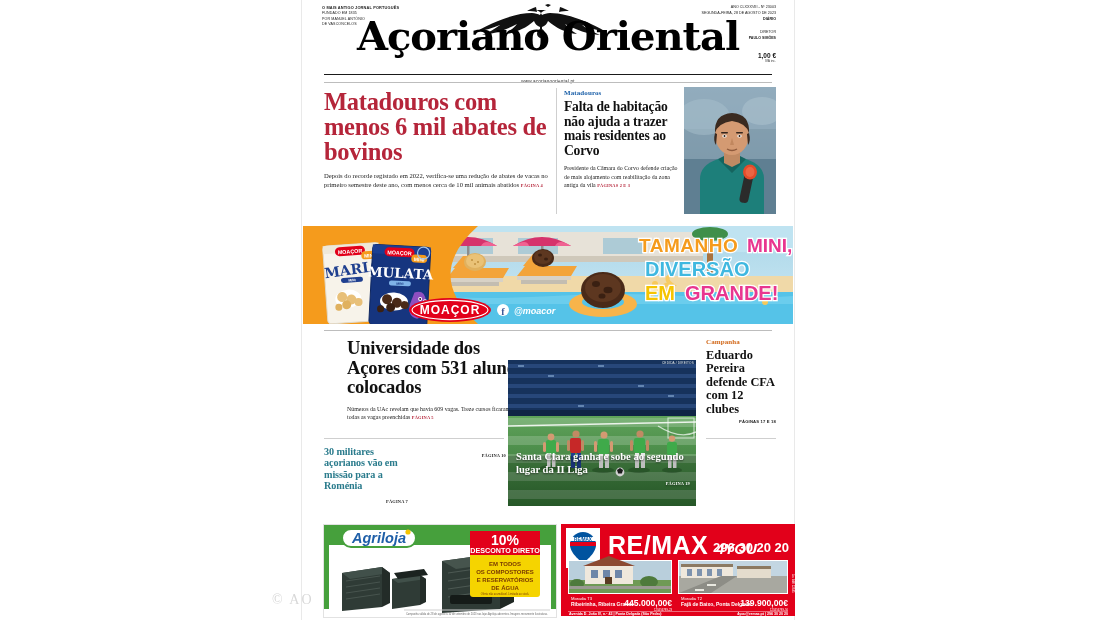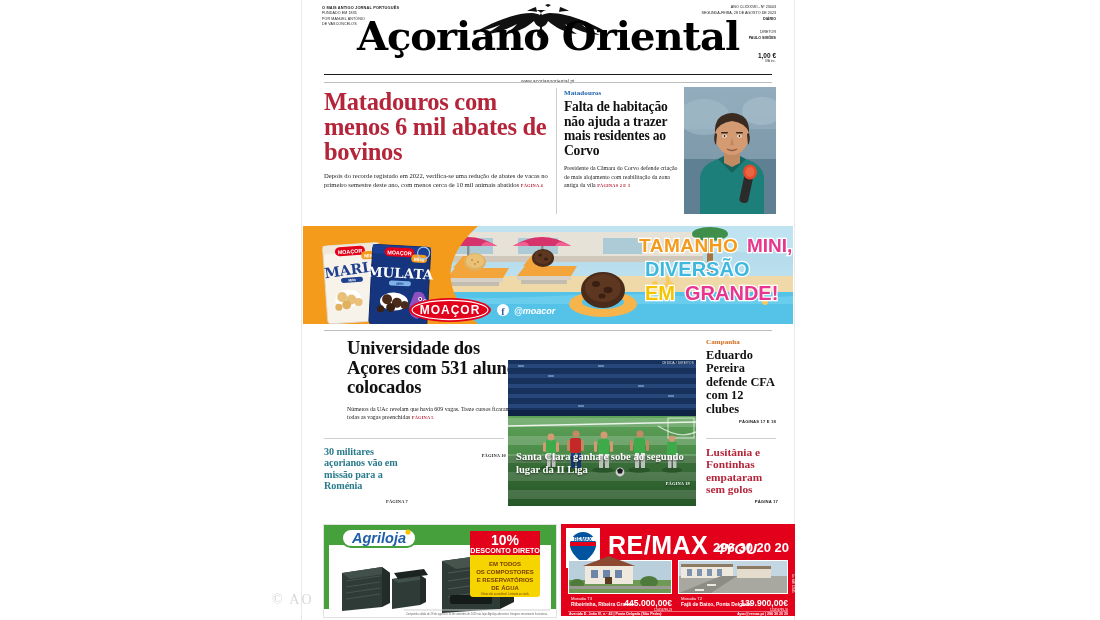--- a/index.html
+++ b/index.html
@@ -563,24 +563,20 @@
         </div>
         <div class="credit" style="right:2px;top:1px;color:#dfe6ea;">CEDIDA / DIREITOS</div>
       </div>
 
       <div class="mid-right">
         <div class="kicker orange">Campanha</div>
         <div class="mid-right-h">Eduardo Pereira defende CFA com 12 clubes</div>
         <div class="tiny-pg pg dark">PÁGINAS 17 E 18</div>
       </div>
       <div class="mid-right-hr"></div>
-      <div style="position:absolute;left:404px;top:116px;width:72px;">
-        <div class="mid-right-h2">Lusitânia e Fontinhas empataram sem golos</div>
-        <div class="tiny-pg pg dark">PÁGINA 17</div>
-      </div>
     </div>
 
     <div class="ad-agriloja">
       <svg viewBox="0 0 232 92" width="232" height="92">
         <rect width="232" height="92" fill="#ffffff"></rect>
         <rect x="0" y="0" width="232" height="20" fill="#46a03c"></rect>
         <rect x="0" y="84" width="232" height="8" fill="#ffffff"></rect>
 
         <g>
           <rect x="18" y="4" width="74" height="18" rx="9" fill="#ffffff" stroke="#46a03c" stroke-width="2"></rect>

